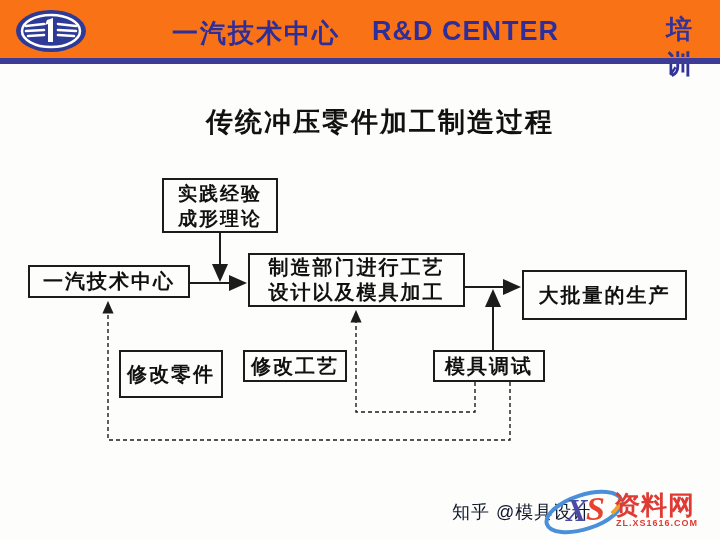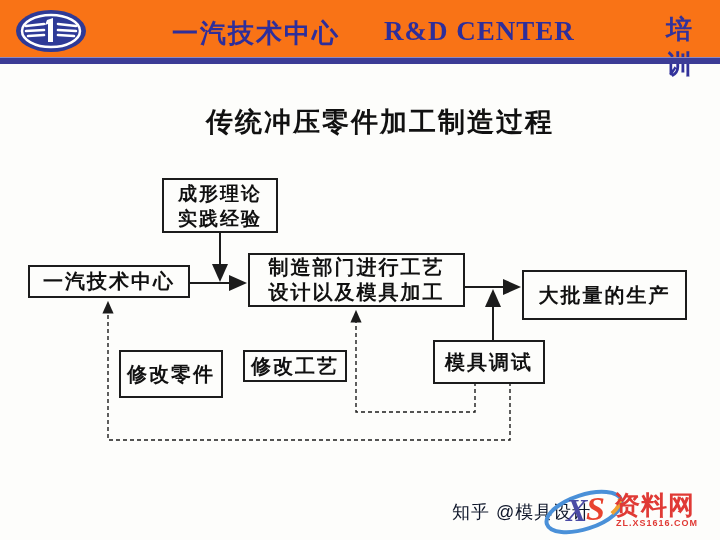--- a/index.html
+++ b/index.html
@@ -14,22 +14,22 @@
     background:#f97316;
   }
   .faw-logo{position:absolute;left:14px;top:8px;}
   .org-cn{
     position:absolute;left:172px;top:16px;
     font-family:"Liberation Sans","DejaVu Sans",sans-serif;
     font-weight:700;font-size:26px;color:#2e2e9b;letter-spacing:2px;
   }
   .org-en{
     position:absolute;left:372px;top:16px;
-    font-family:Liberation Serif, serif;
-    font-weight:700;font-size:27px;color:#2e2e9b;letter-spacing:1px;margin-left:12px;
+    font-family:Liberation Sans, sans-serif;
+    font-weight:700;font-size:27px;color:#2e2e9b;letter-spacing:1px;
   }
   .train-label{
     position:absolute;left:626px;top:12px;
     font-weight:700;font-size:26px;color:#32329b;letter-spacing:3px;margin-left:40px;
   }
   .header-bar{
     position:absolute;left:0;top:57px;width:720px;height:6px;
     background:#3c3c96;border-top:1px solid #8a8ac4;
   }
   
@@ -43,21 +43,21 @@
     display:flex;flex-direction:column;align-items:center;justify-content:center;
     font-size:20px;font-weight:600;color:#111;letter-spacing:2px;line-height:25px;
     text-align:center;
   }
   .box-theory{left:162px;top:178px;width:116px;height:55px;font-size:19px;}
   .box-design{left:28px;top:265px;width:162px;height:33px;}
   .box-manufacture{left:248px;top:253px;width:217px;height:54px;}
   .box-production{left:522px;top:270px;width:165px;height:50px;}
   .box-modify-part{left:119px;top:350px;width:104px;height:48px;}
   .box-modify-process{left:243px;top:350px;width:104px;height:32px;}
-  .box-die-tryout{left:433px;top:340px;width:112px;height:44px;}
+  .box-die-tryout{left:433px;top:350px;width:112px;height:32px;}
   .connector-layer{position:absolute;left:0;top:0;width:720px;height:540px;}
   
   .wm-author{
     position:absolute;left:452px;top:500px;
     font-family:"Liberation Sans","DejaVu Sans",sans-serif;
     font-size:18px;color:#0f172a;letter-spacing:1px;
     text-shadow:1px 1px 0 #ffffff;
   }
   .wm-badge{position:absolute;left:540px;top:484px;width:180px;height:56px;}
   .wm-ellipse-svg{position:absolute;left:0;top:2px;}
@@ -123,22 +123,22 @@
   <path d="M465 287 L518 287" fill="none" stroke="#1c1c1c" stroke-width="2" marker-end="url(#arrow)"></path>
 
   <path d="M493 350 L493 292" fill="none" stroke="#1c1c1c" stroke-width="2" marker-end="url(#arrow)"></path>
 
   <path d="M475 382 L475 412 L356 412 L356 312" fill="none" stroke="#1c1c1c" stroke-width="1.4" stroke-dasharray="4 3" marker-end="url(#arrow)"></path>
 
   <path d="M510 382 L510 440 L108 440 L108 303" fill="none" stroke="#1c1c1c" stroke-width="1.4" stroke-dasharray="4 3" marker-end="url(#arrow)"></path>
 </svg>
 
 <div class="fc-box box-theory">
+  <span>实践经验</span>
   <span>成形理论</span>
-  <span>实践经验</span>
 </div>
 
 <div class="fc-box box-design">
   <span>一汽技术中心</span>
 </div>
 
 <div class="fc-box box-manufacture">
   <span>制造部门进行工艺</span>
   <span>设计以及模具加工</span>
 </div>

